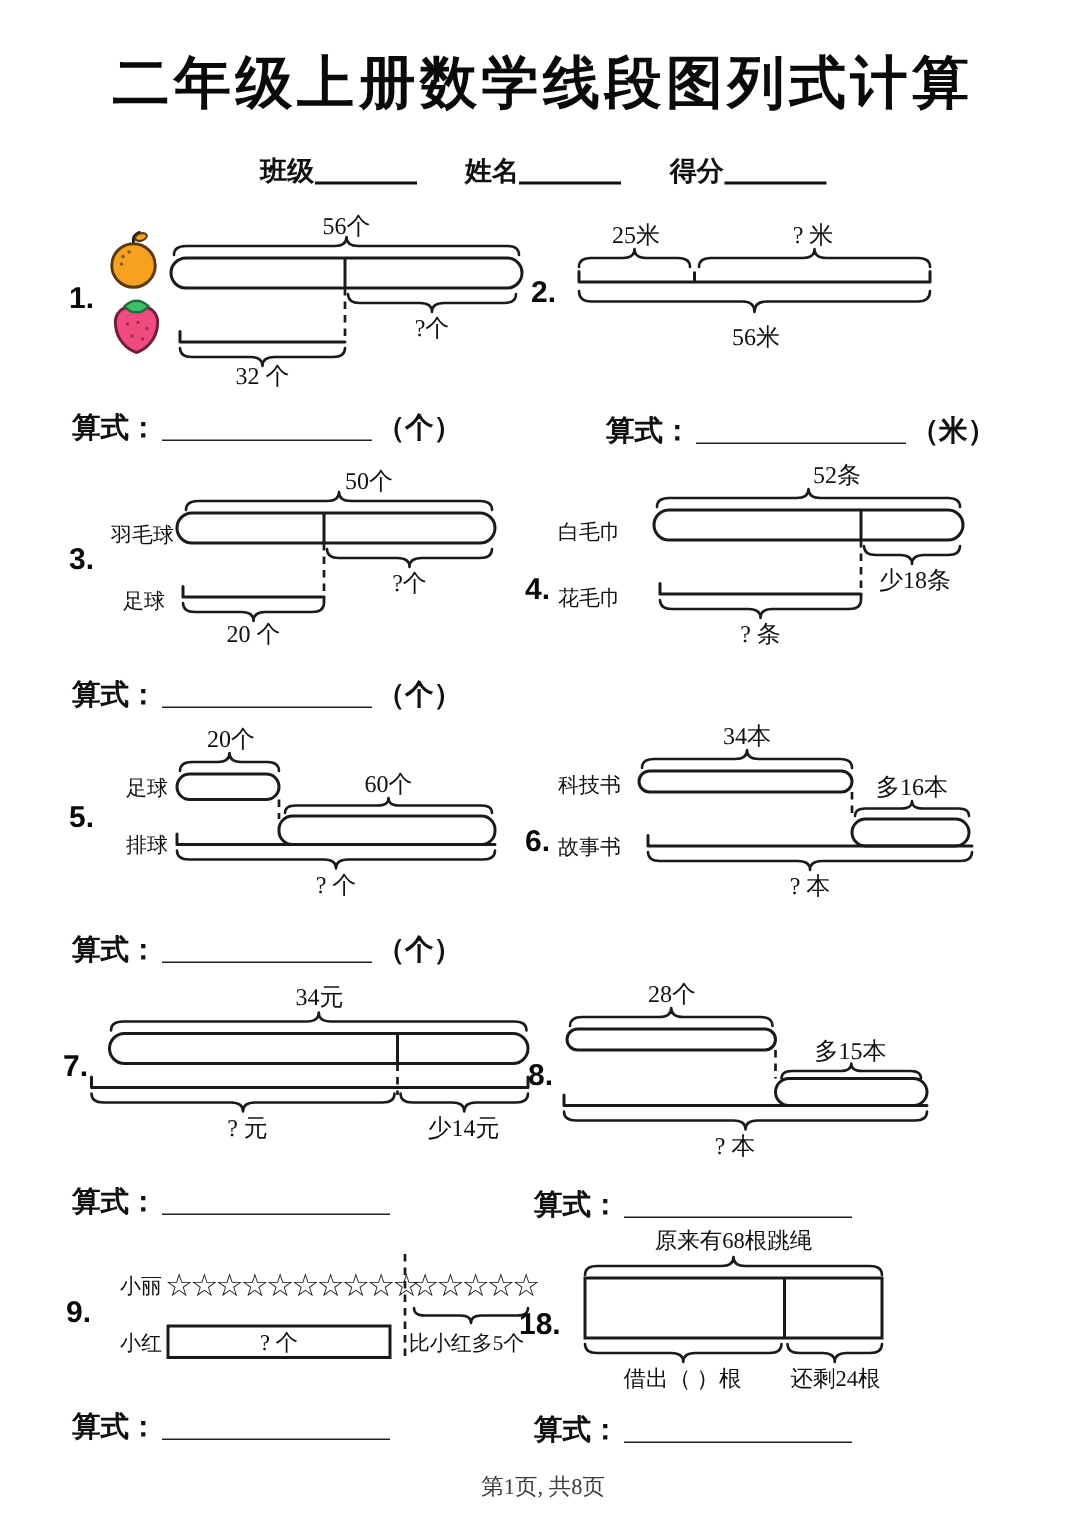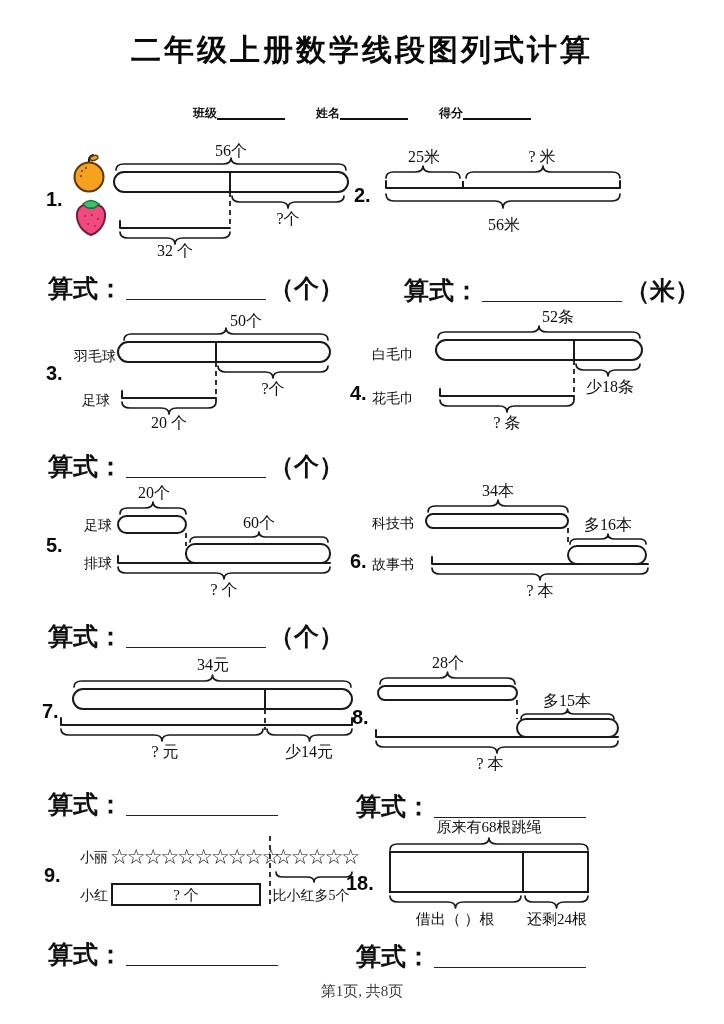--- a/index.html
+++ b/index.html
@@ -1,27 +1,27 @@
 <!DOCTYPE html>
 <html><head>
 <meta charset="utf-8">
 <style>
   html,body{margin:0;padding:0;background:#fff;}
   .page{position:relative;width:724px;height:1024px;background:#ffffff;overflow:hidden;
         font-family:"Liberation Sans","DejaVu Sans",sans-serif;color:#111;}
   .title{position:absolute;left:0;top:30px;width:724px;text-align:center;
-         font-size:30px;font-weight:800;letter-spacing:3px;color:#0a0a0a;
+         font-size:38px;font-weight:800;letter-spacing:3px;color:#0a0a0a;
          font-family:"Liberation Sans","DejaVu Sans",sans-serif;}
   .hdr{position:absolute;left:0;top:102px;width:724px;text-align:center;
-       font-size:12px;font-weight:700;font-family:"Liberation Serif","DejaVu Serif",serif;}
+       font-size:18px;font-weight:700;font-family:"Liberation Serif","DejaVu Serif",serif;}
   .hdr .fld{margin:0 14px;}
   .blankline{display:inline-block;height:16px;border-bottom:2px solid #111;vertical-align:-3px;}
   .hdr .blankline{width:68px;}
   .pnum{position:absolute;font-size:20px;font-weight:700;color:#0a0a0a;}
-  .eq{position:absolute;font-size:25px;font-weight:600;white-space:nowrap;
+  .eq{position:absolute;font-size:19px;font-weight:600;white-space:nowrap;
       font-family:"Liberation Serif","DejaVu Serif",serif;}
   .eq .blankline{width:140px;margin:0 3px;border-bottom:1.8px solid #222;}
   .eq .blankline.long{width:152px;}
   .eq .unit{font-weight:600;}
   .footer{position:absolute;left:0;top:982px;width:724px;text-align:center;
           font-size:15px;color:#3c3c3c;font-family:"Liberation Serif","DejaVu Serif",serif;}
   svg{position:absolute;overflow:visible;}
   svg text{font-family:"Liberation Serif","DejaVu Serif",serif;fill:#111;font-size:16px;}
   svg text.sm{font-size:14px;}
   svg text.md{font-size:15px;}

